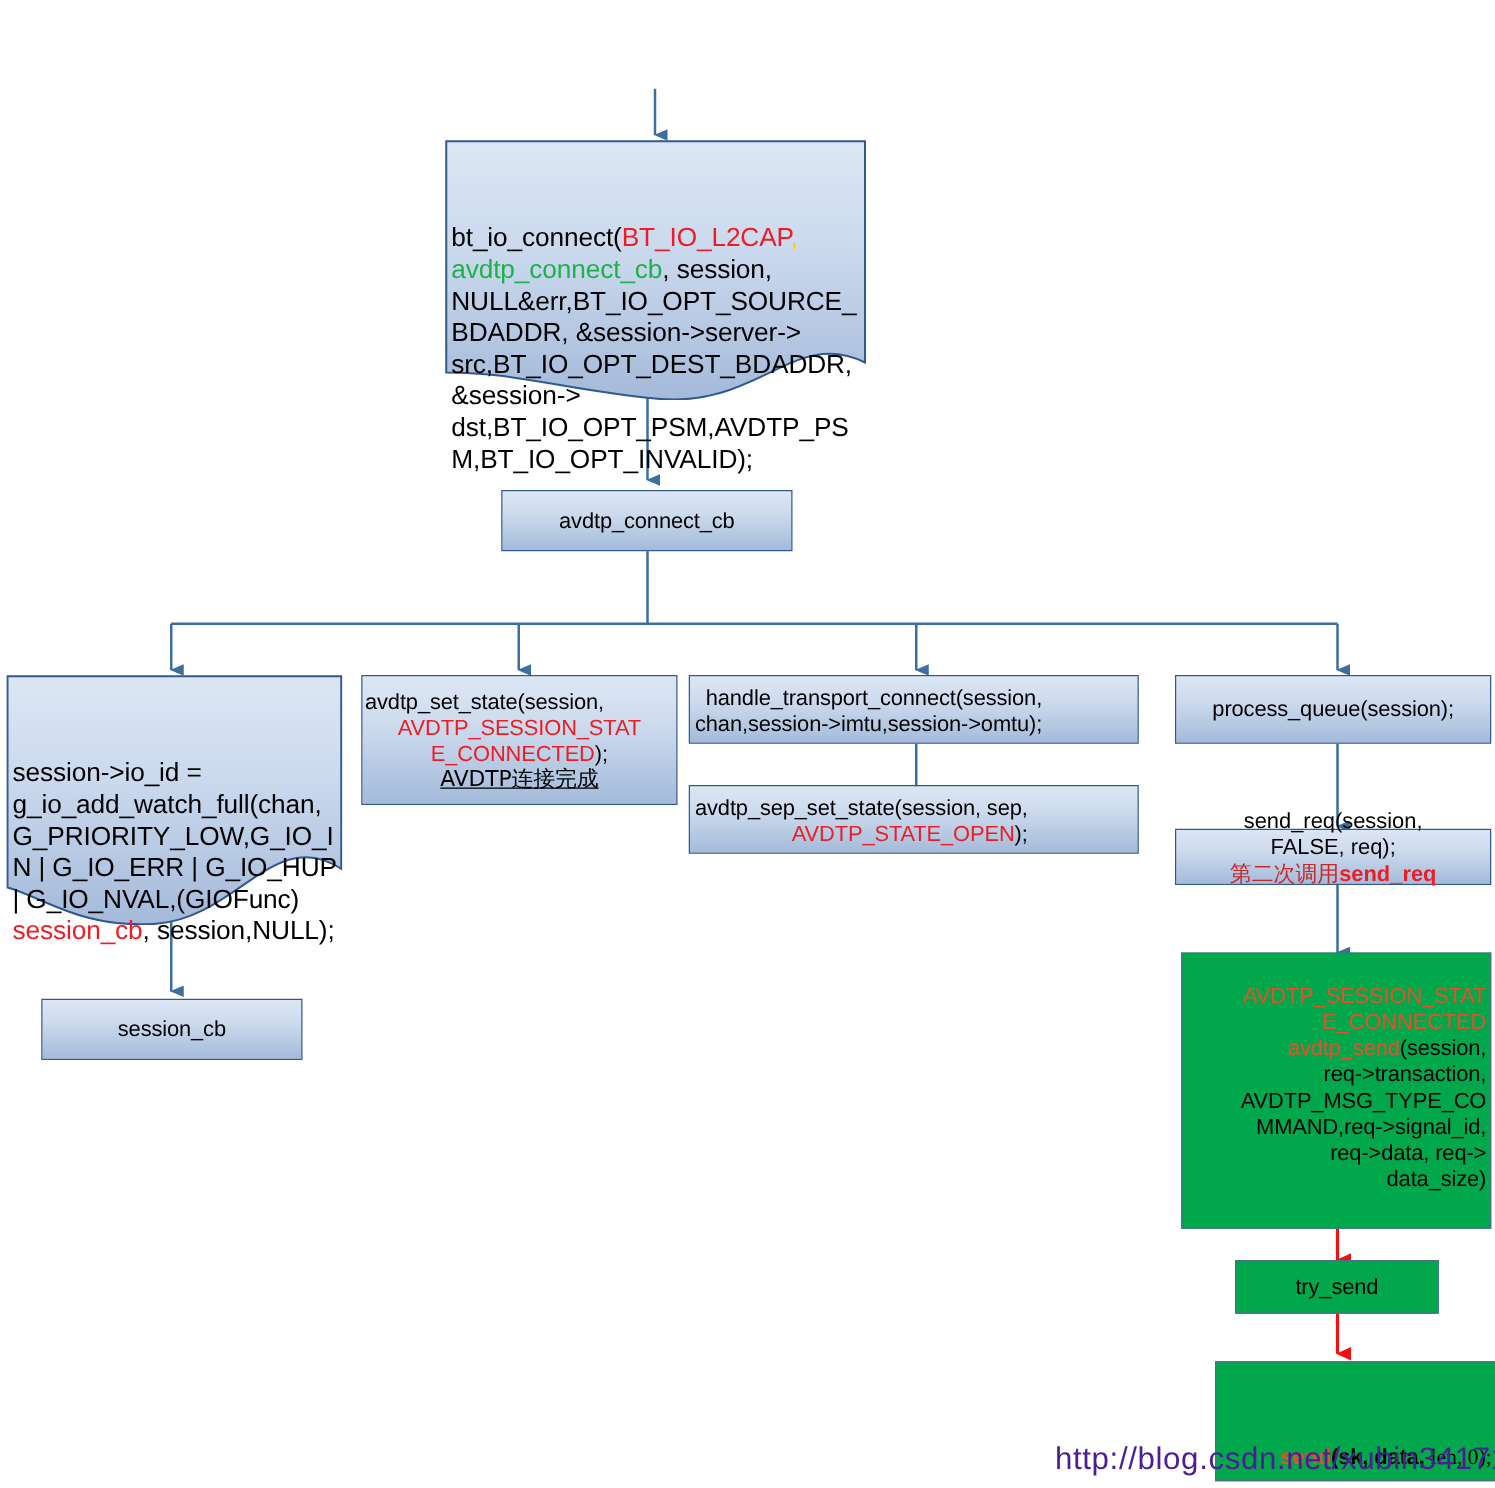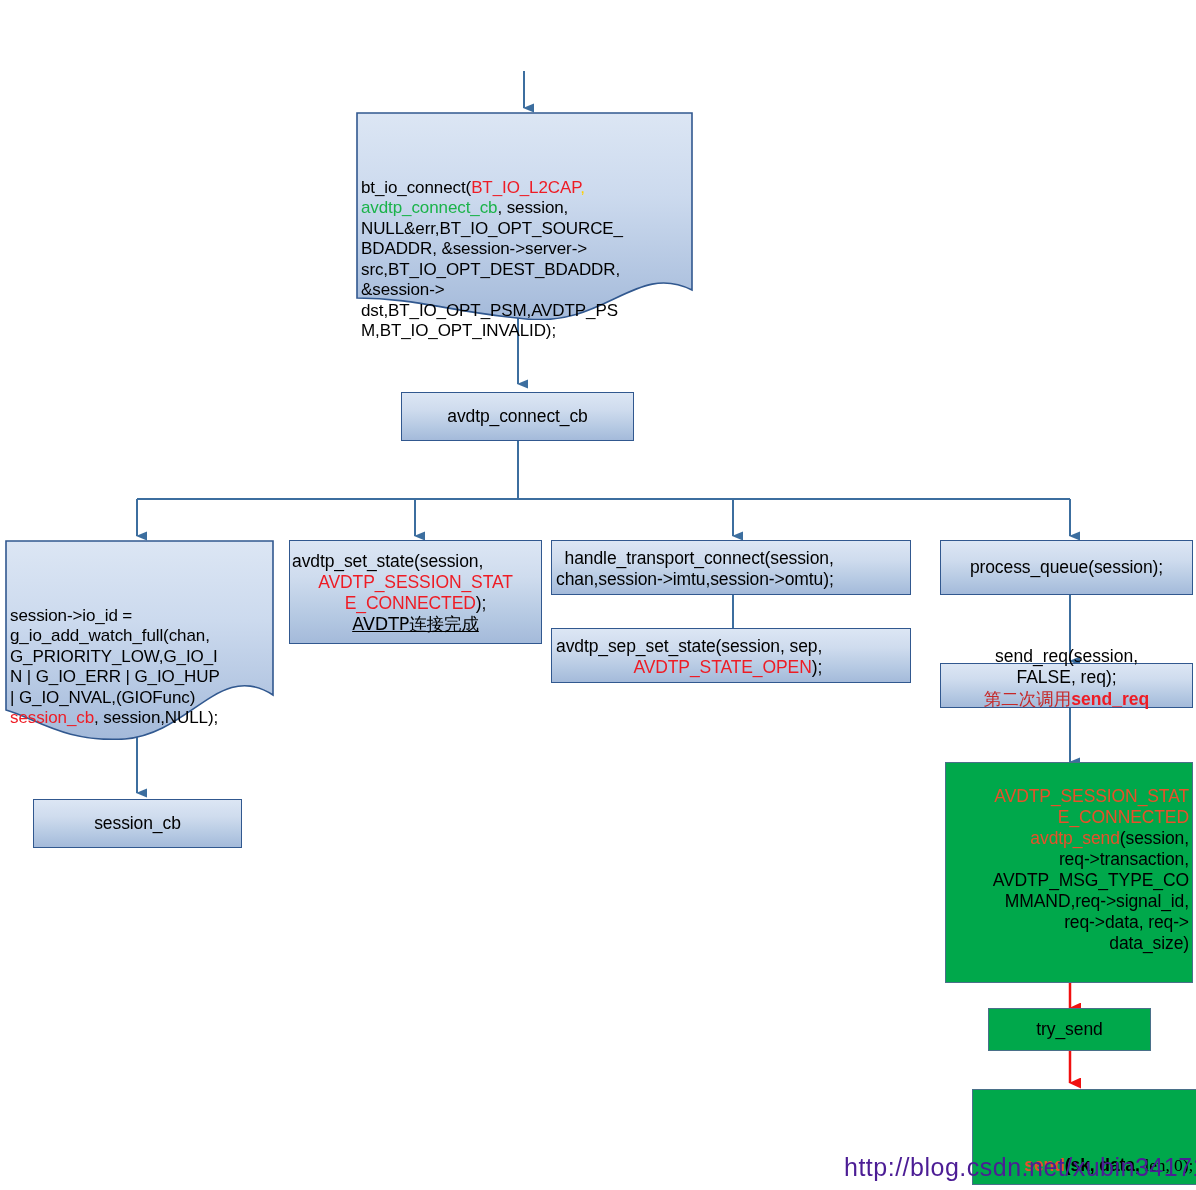--- a/index.html
+++ b/index.html
@@ -57,21 +57,21 @@
   .docshape {
     position: absolute;
     left: 0; top: 0;
     width: 100%; height: 100%;
   }
   .doctext {
     position: relative;
     z-index: 2;
     padding: 3px 4px 0 5px;
     text-align: left;
-    font-size: 17px;
+    font-size: 21px;
     line-height: 1.205;
   }
   .red { color: #ee1c25; }
   .green-t { color: #1bb34a; }
   .yellow-t { color: #ffd000; }
   .orange-t { color: #e8502a; }
   .darkred { color: #c62828; }
   .cn { font-family: "DejaVu Sans", sans-serif; }
   .overflow-txt {
     position: absolute;

